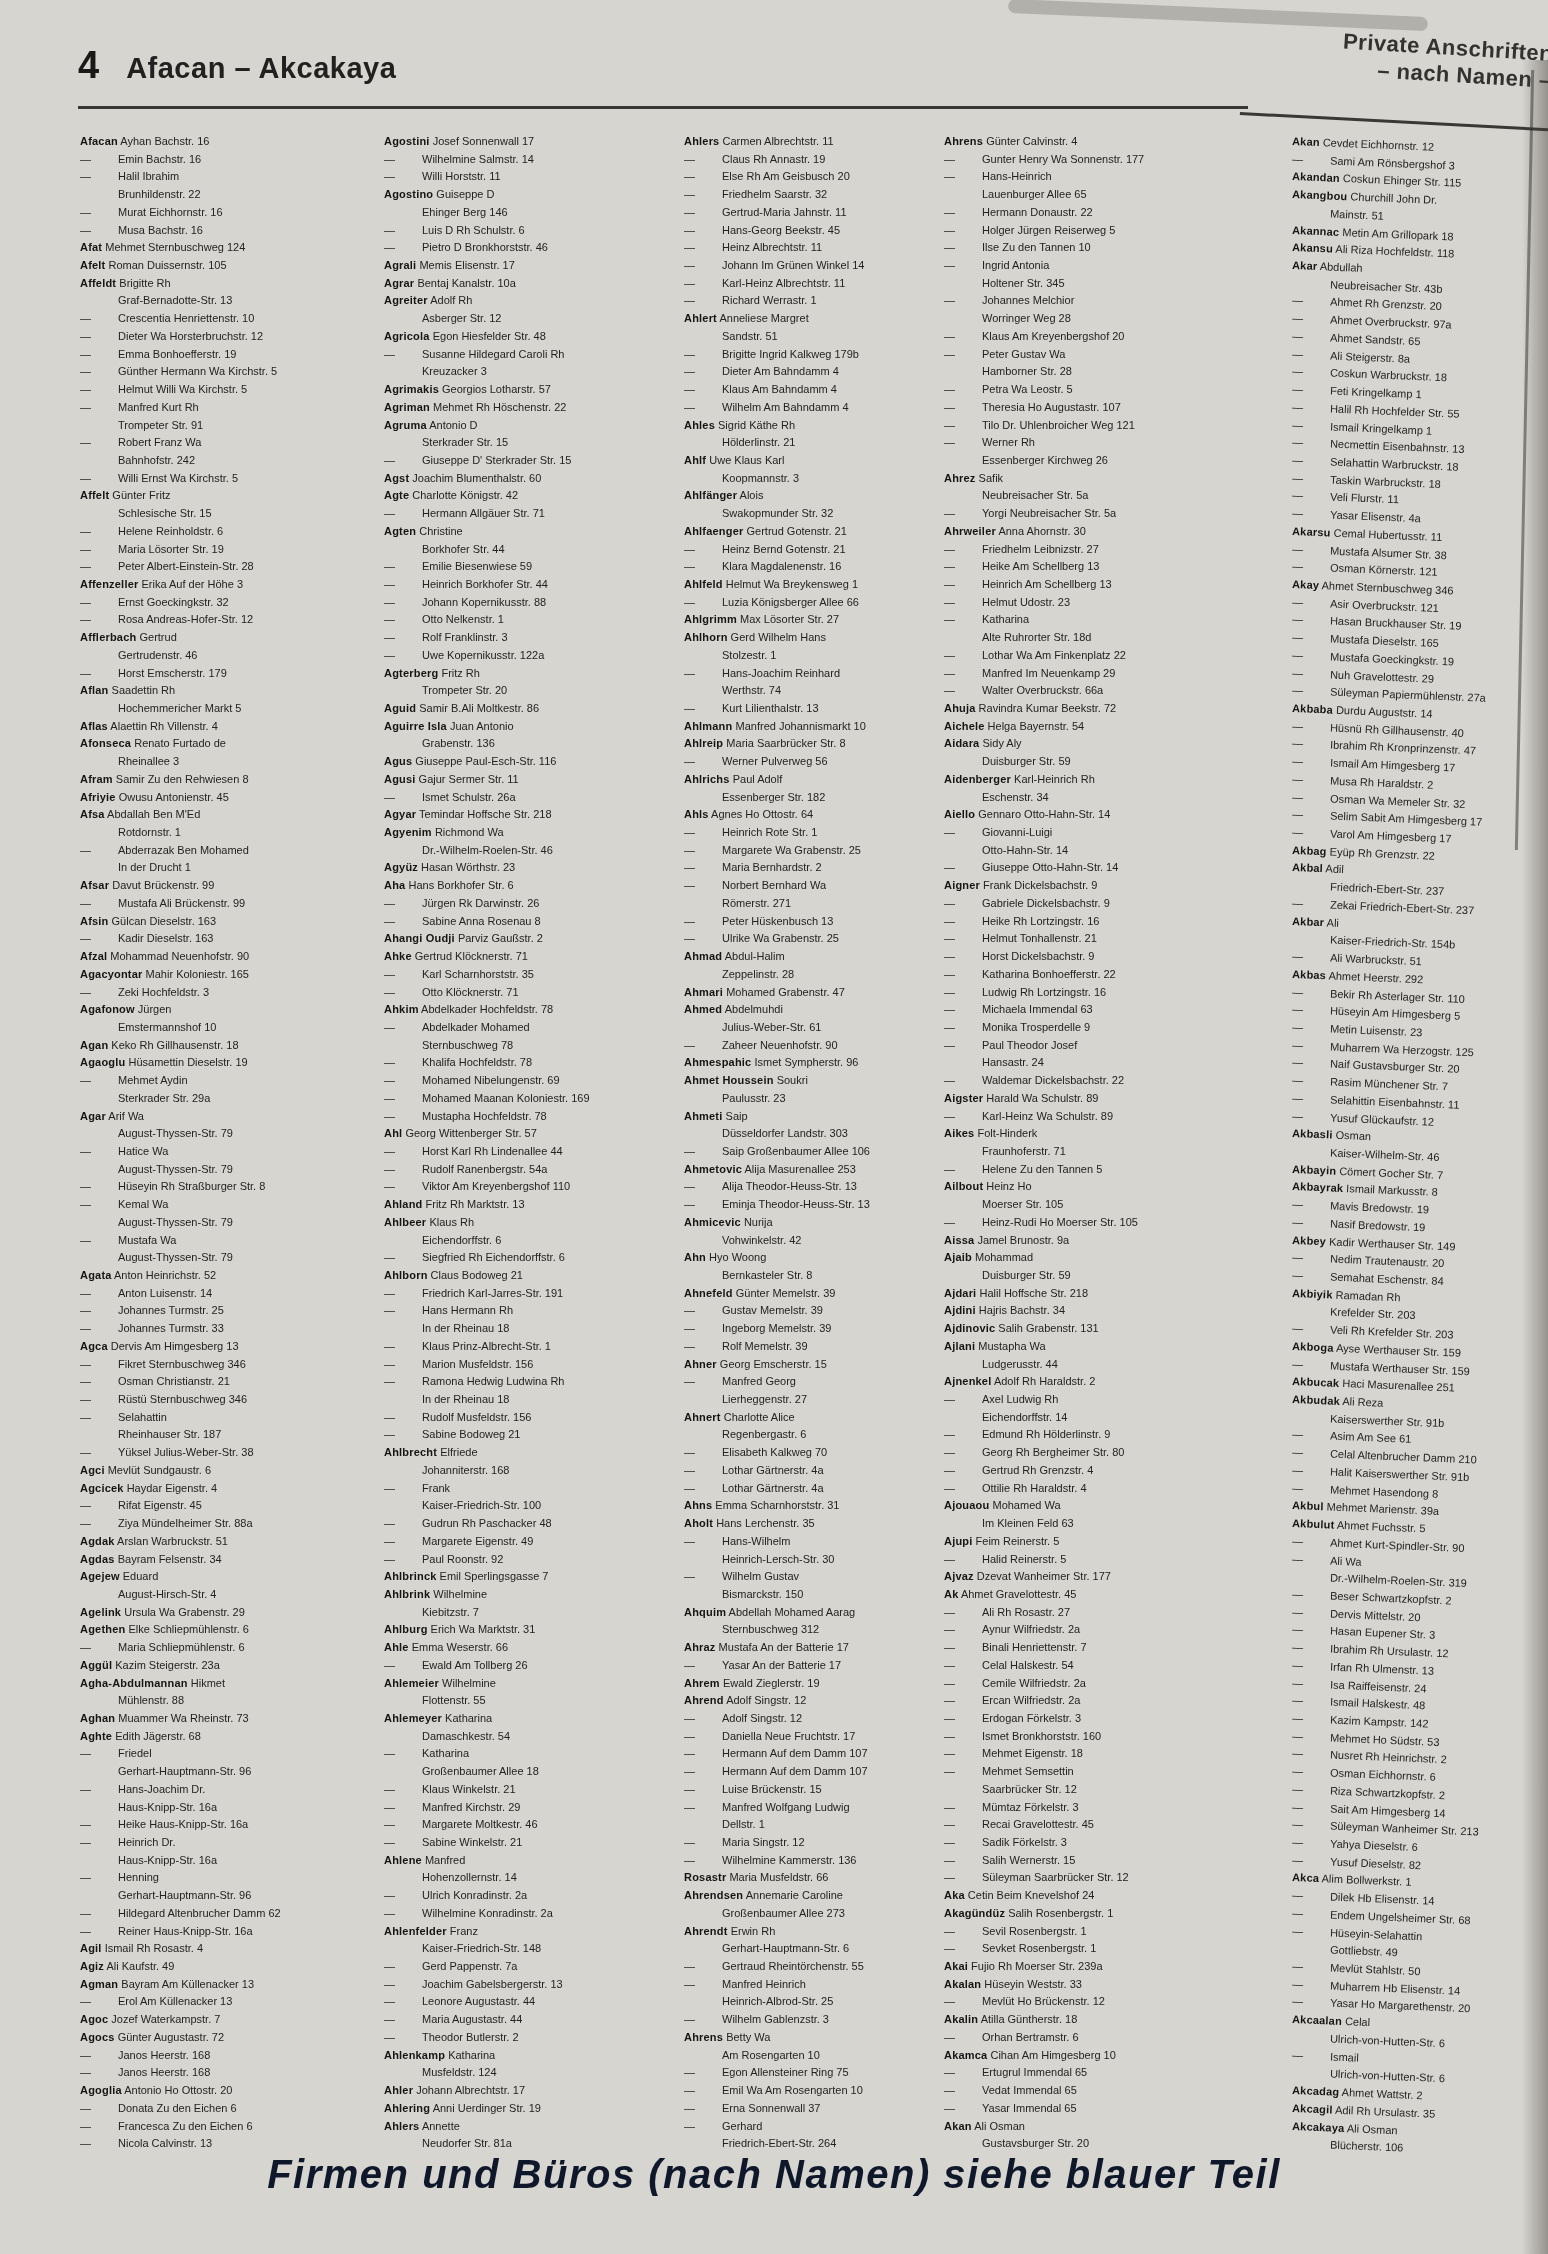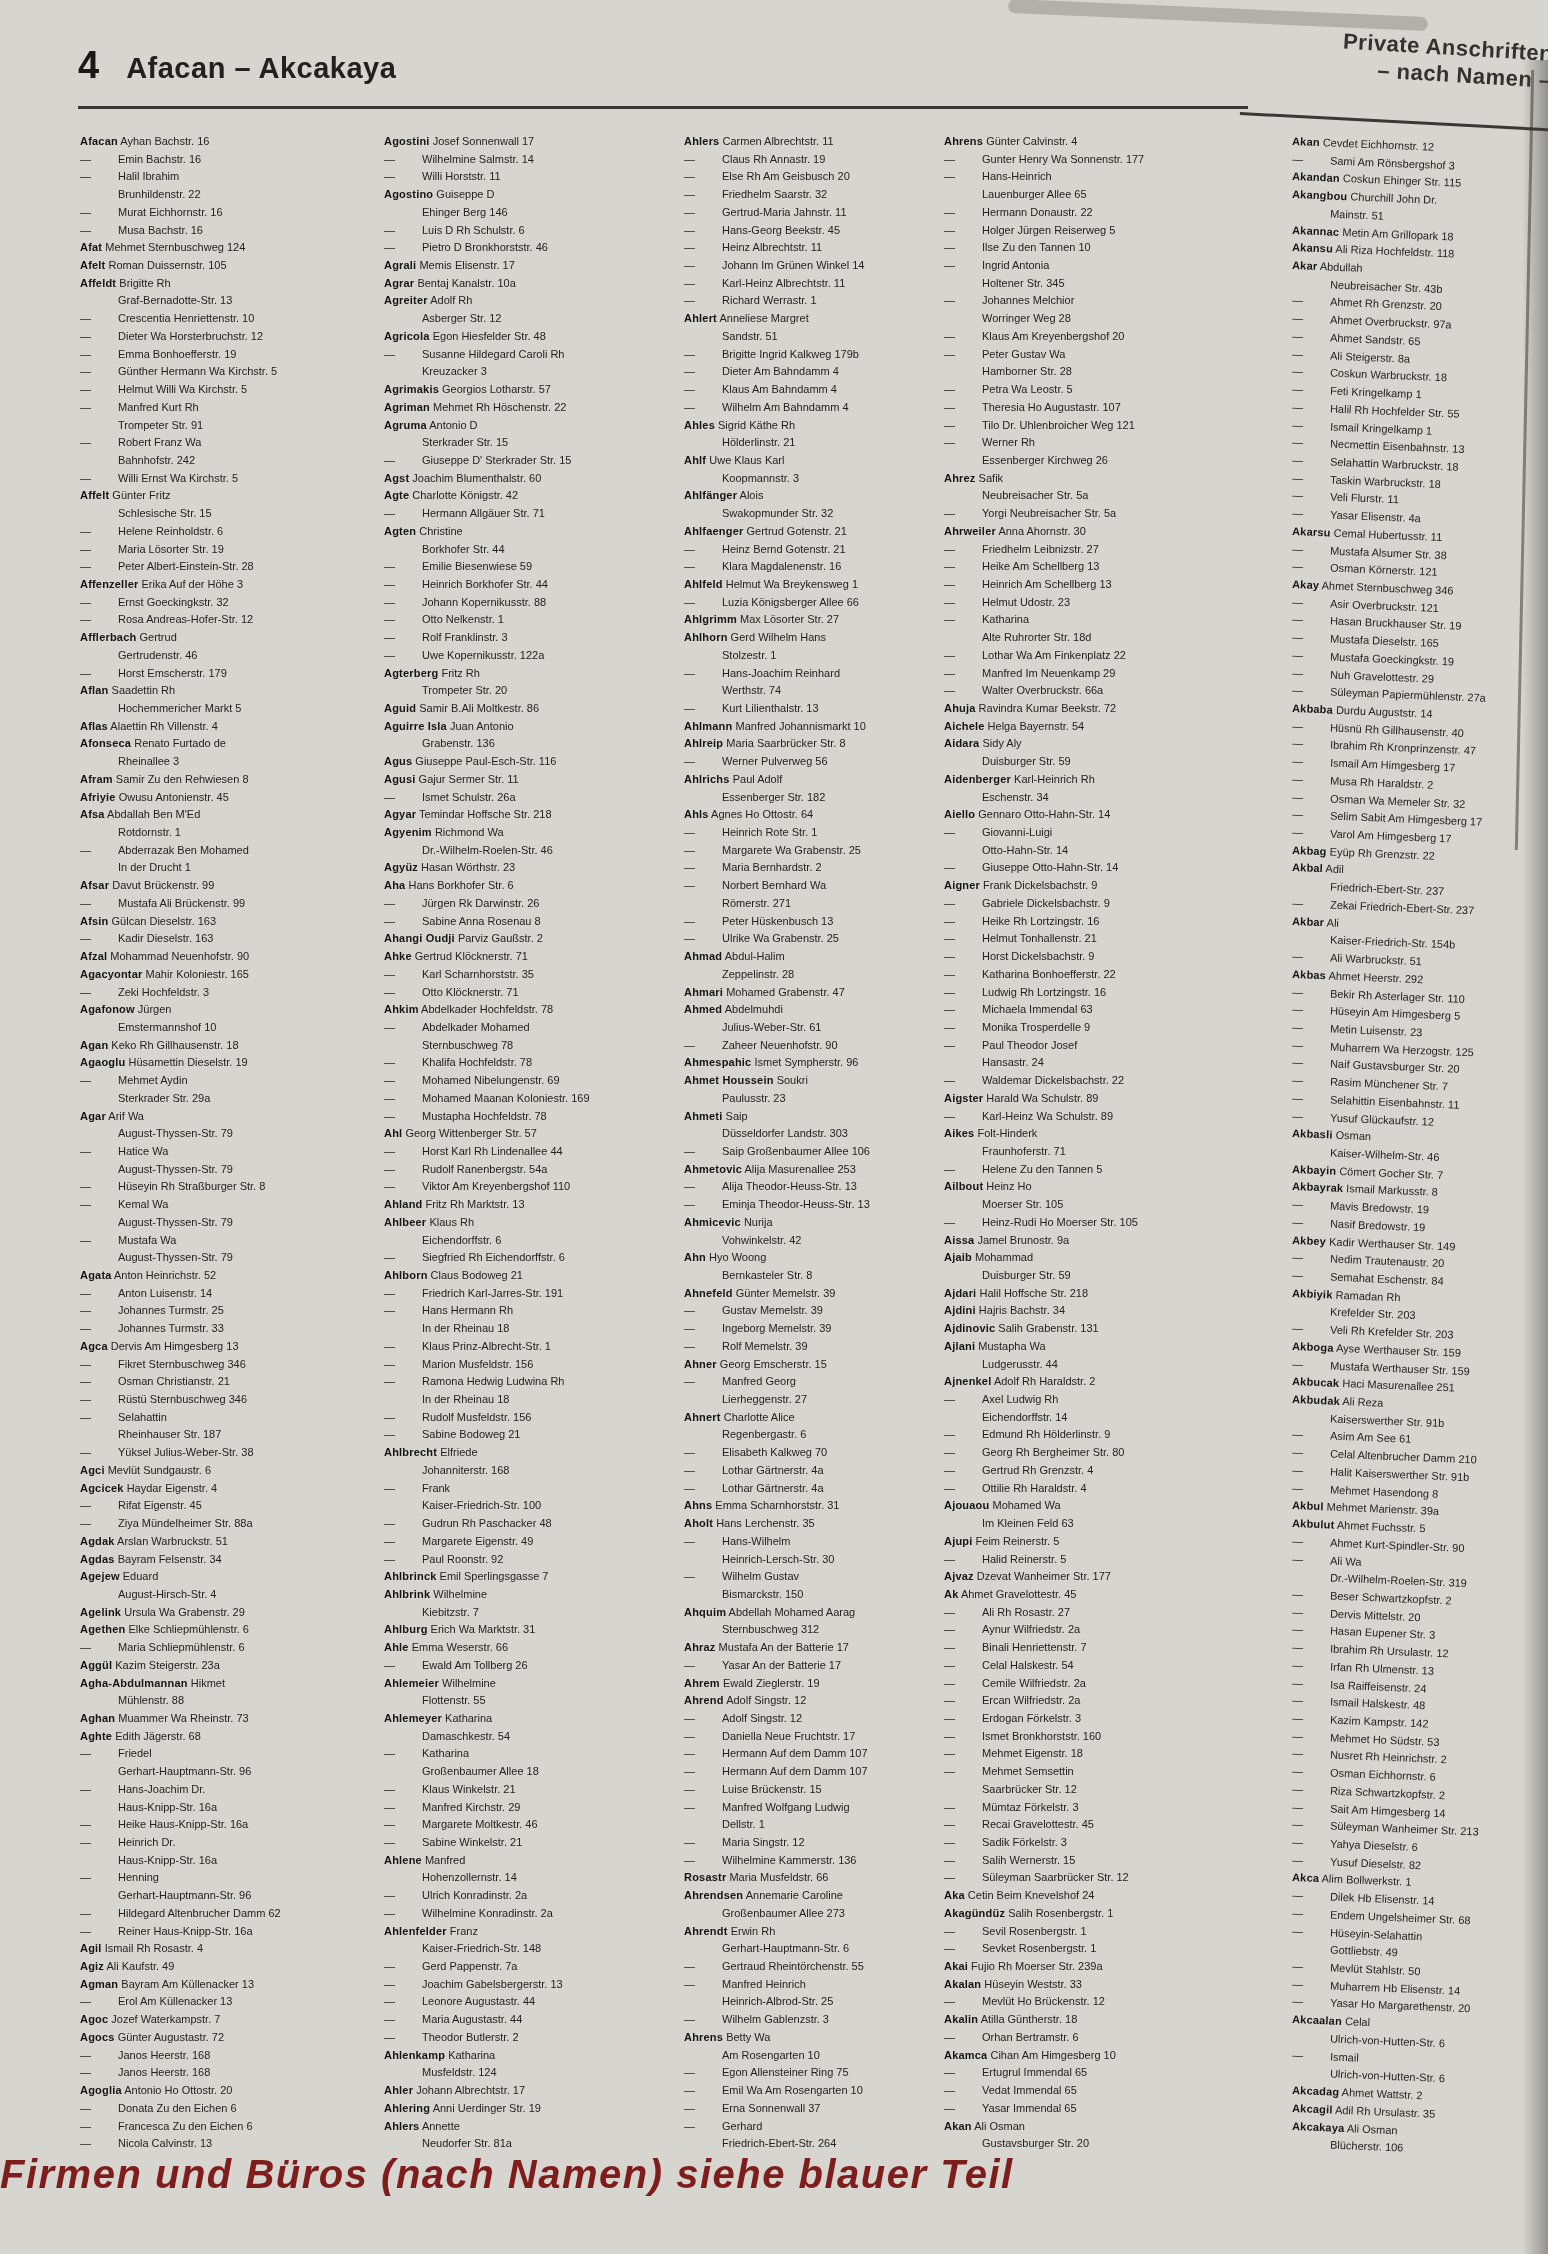--- a/index.html
+++ b/index.html
@@ -24,22 +24,22 @@
   .directory{position:absolute;left:0;top:0;width:100%;height:100%;}
   .col{position:absolute;top:133px;width:302px;font-size:11px;line-height:17.72px;}
   .col .line{white-space:nowrap;color:#242321;}
   .col .h{font-weight:bold;color:#161514;letter-spacing:0.2px;}
   .col .d::before{content:"\2014";display:inline-block;width:38px;color:#242321;}
   .col .w{padding-left:38px;}
   .c0{left:80px;} .c1{left:384px;} .c2{left:684px;} .c3{left:944px;} .c4{left:1292px;}
   .c4 .line{transform:rotate(2.3deg);transform-origin:0 60%;}
   
   .footer{
-    position:absolute;left:0;top:2152px;width:100%;text-align:left;
-    font-size:40px;font-weight:bold;font-style:italic;color:#7f1d1d;letter-spacing:1.5px;
+    position:absolute;left:0;top:2152px;width:100%;text-align:center;
+    font-size:40px;font-weight:bold;font-style:italic;color:#0f172a;letter-spacing:1.5px;
   }
   
   .edge-shade{position:absolute;right:0;top:60px;width:26px;height:2194px;
     background:linear-gradient(to right,rgba(90,84,76,0),rgba(70,64,58,0.45));}
   .edge-line{position:absolute;right:22px;top:70px;width:3px;height:780px;
     background:rgba(50,46,42,0.5);transform:rotate(1.2deg);}
   .top-smudge{position:absolute;right:120px;top:8px;width:420px;height:14px;
     background:rgba(70,66,60,0.25);transform:rotate(2.5deg);border-radius:7px;}
 </style>
 </head>

